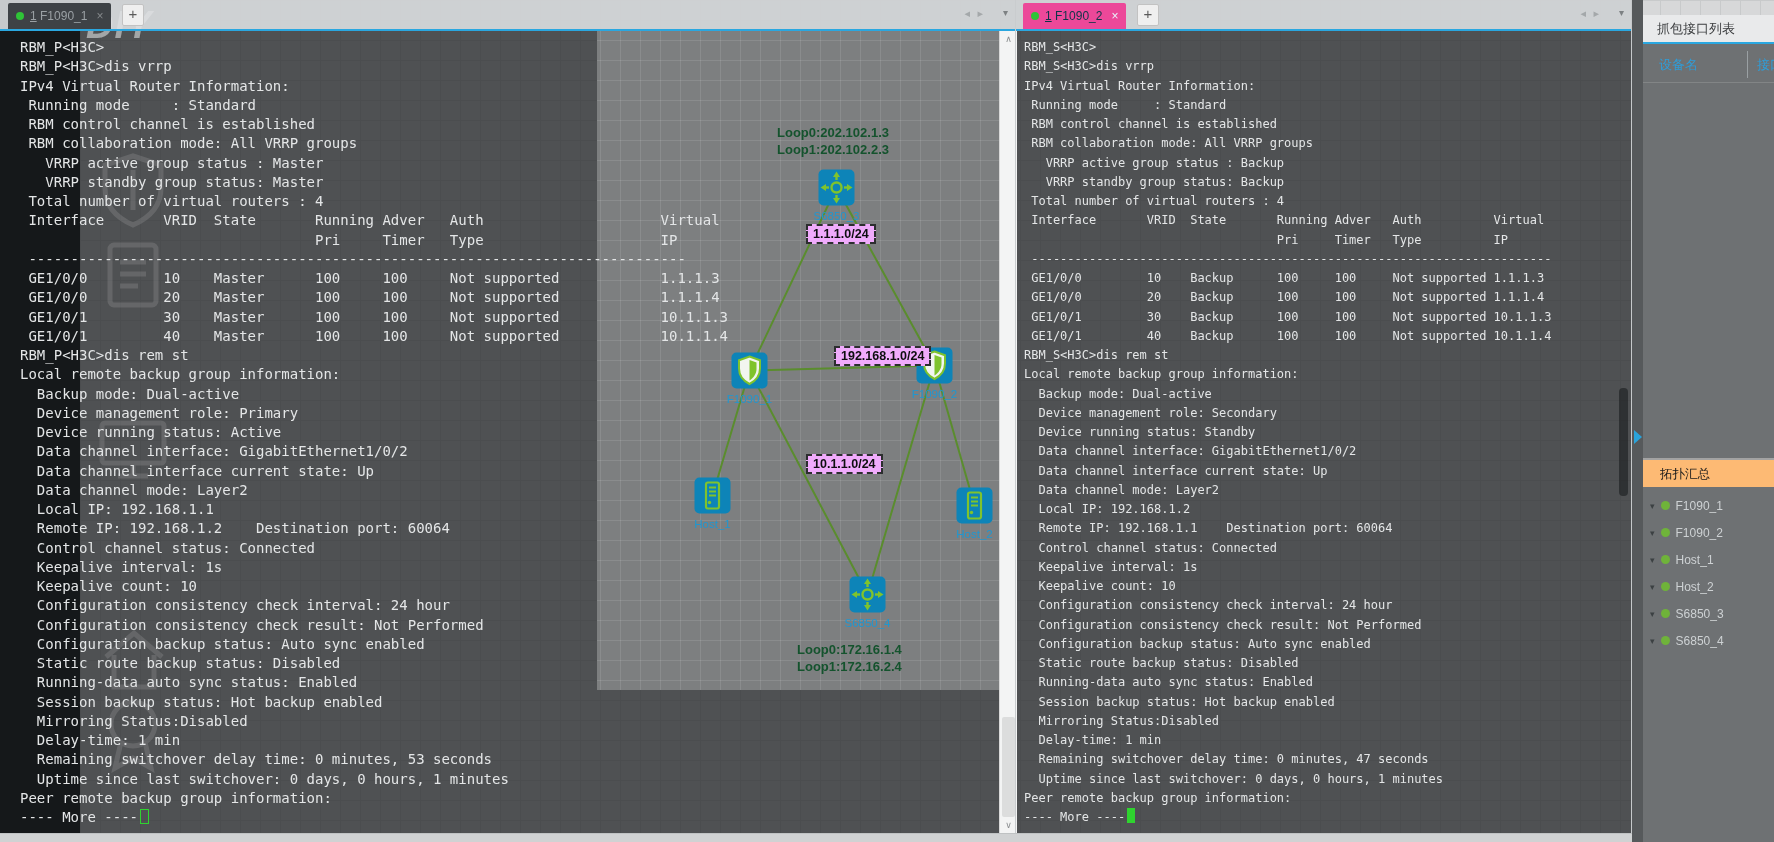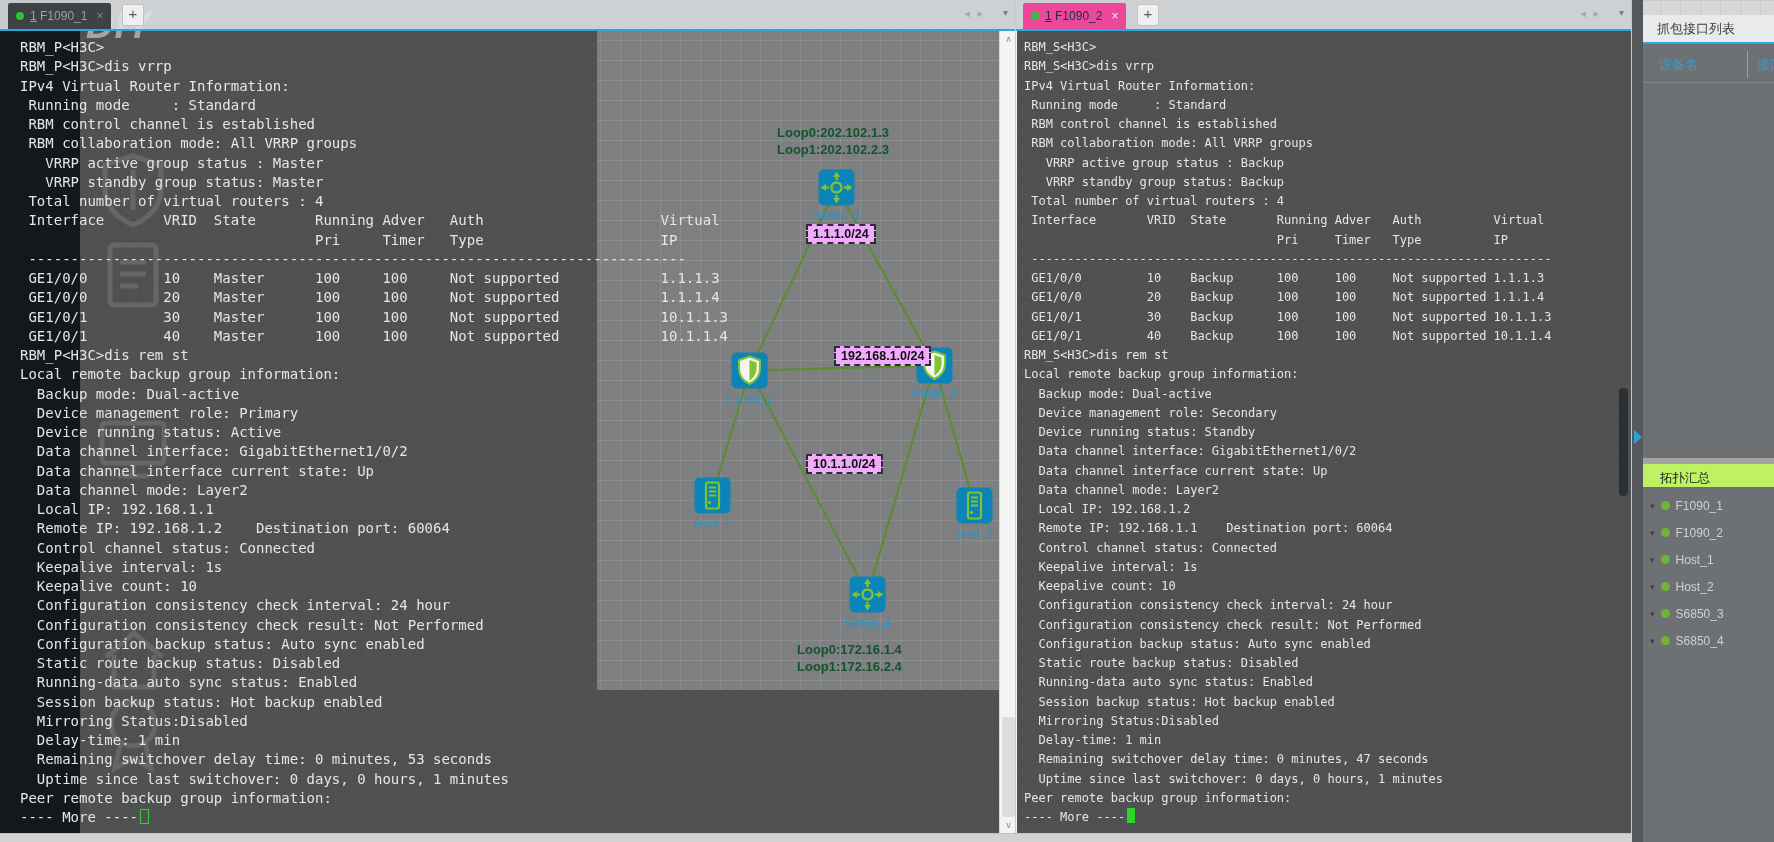--- a/index.html
+++ b/index.html
@@ -89,22 +89,22 @@
   .collapse-arrow{position:absolute;left:1634px;top:430px;width:0;height:0;
     border-top:7px solid transparent;border-bottom:7px solid transparent;
     border-left:8px solid #2aa3da;z-index:7}
   .panel{position:absolute;left:1643px;top:15px;width:131px;height:842px;background:#6e7173;z-index:6;overflow:hidden}
   .panel-title{height:27px;background:#e9eaeb;border-bottom:2px solid #2aa7e0;font-size:13px;
     color:#3b3d3f;line-height:27px;padding-left:14px}
   .panel-headers{position:relative;height:38px;border-bottom:1px solid rgba(255,255,255,.14)}
   .col-dev{position:absolute;left:16px;top:12px;font-size:13px;color:#2f9dd8}
   .col-if{position:absolute;left:114px;top:12px;font-size:13px;color:#2f9dd8;white-space:nowrap}
   .col-div{position:absolute;left:104px;top:7px;width:1px;height:27px;background:#9aa0a3}
-  .summary-hdr{position:absolute;left:0;top:443px;width:131px;height:29px;background:#bef264;
-    border-top:6px solid #a3a3a3;color:#17191a;font-size:12.5px;line-height:29px;
+  .summary-hdr{position:absolute;left:0;top:443px;width:131px;height:29px;background:#fdba74;
+    border-top:2px solid #a3a3a3;color:#17191a;font-size:12.5px;line-height:29px;
     padding-left:17px;box-sizing:border-box}
   .dev-list{position:absolute;left:0;top:477px;width:131px}
   .dev-row{height:27px;display:flex;align-items:center;padding-left:7px;gap:6px}
   .dev-arrow{font-size:9px;color:#3c4042}
   .dev-dot{width:9px;height:9px;border-radius:50%;background:#6fb33a;flex:0 0 auto}
   .dev-label{font-size:12px;color:#ced2d4}
 </style>
 </head>
 <body>
 

